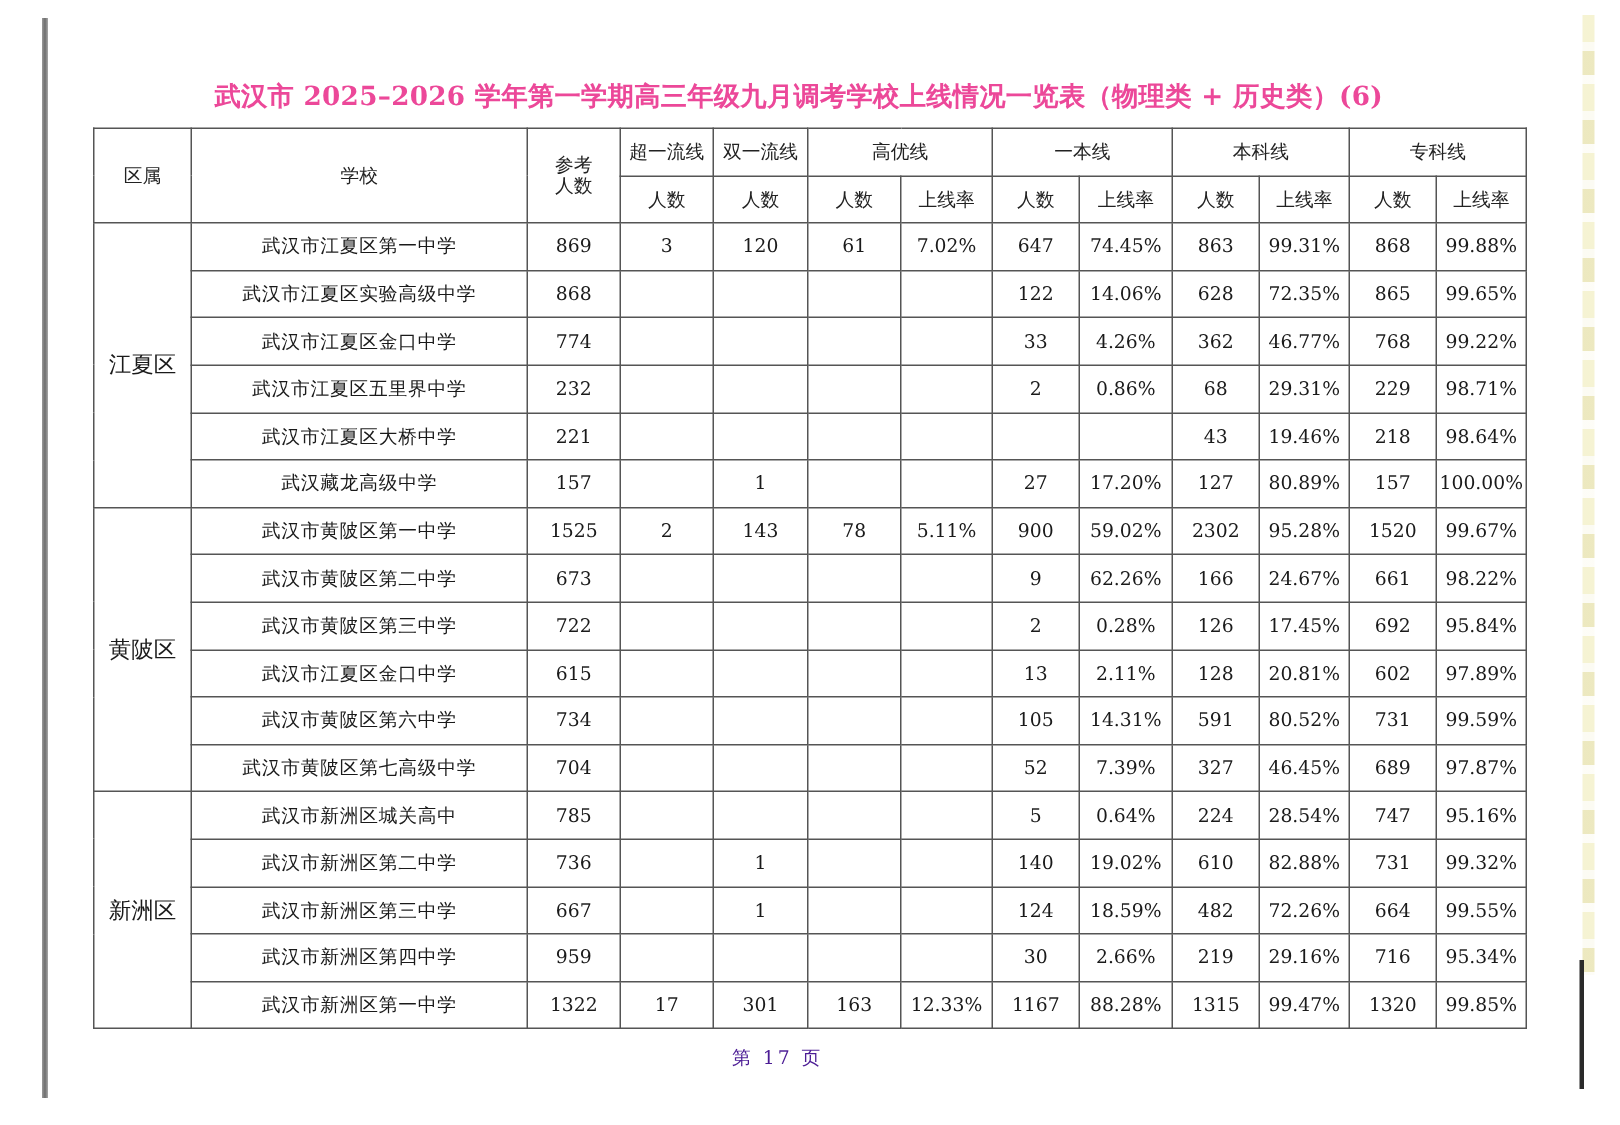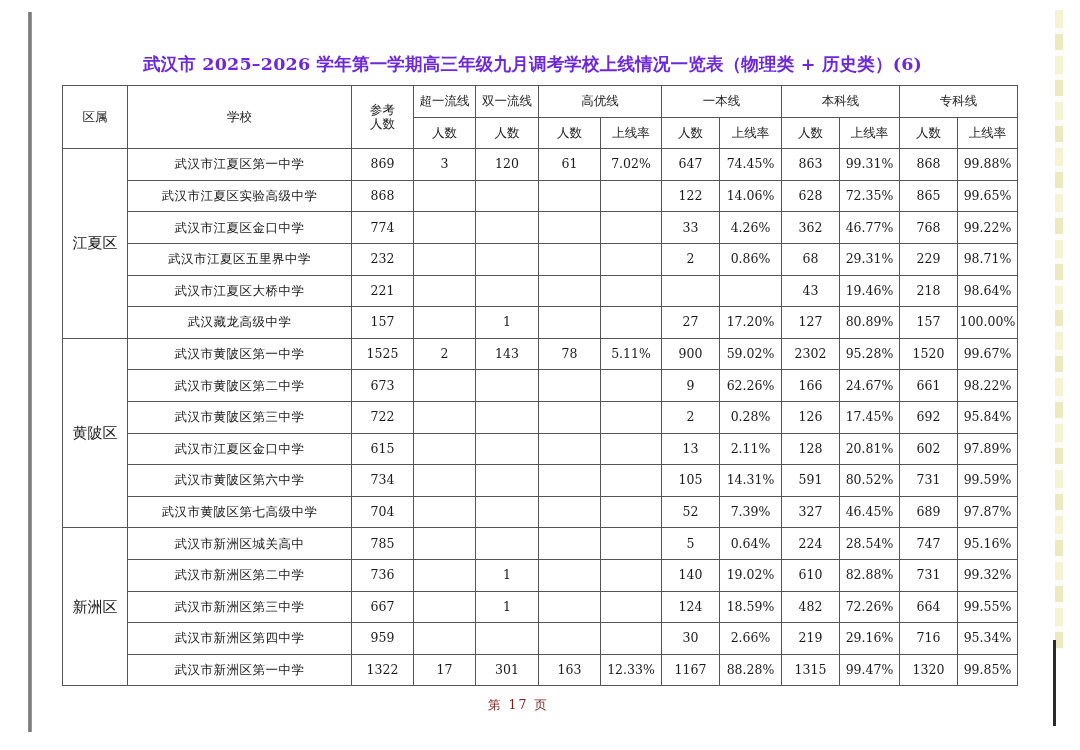--- a/index.html
+++ b/index.html
@@ -14,35 +14,35 @@
   .edge-strip {
     position:absolute; left:1055px; top:10px; width:8px; height:640px;
     background:repeating-linear-gradient(180deg,#f3f0c8 0 18px,#fbfaf0 18px 24px,#e8e3b0 24px 40px,#fdfcf5 40px 46px);
     opacity:.8;
   }
   .edge-bar {
     position:absolute; left:1053px; top:640px; width:3px; height:86px; background:#2a2a2a;
   }
   .title {
     position:absolute; left:60px; top:52px; width:945px; text-align:center;
-    font-size:17.5px; font-weight:bold; letter-spacing:0.2px; color:#6d28d9;
+    font-size:17.5px; font-weight:bold; letter-spacing:0.2px; color:#ec4899;
   }
   table.results {
     position:absolute; left:62px; top:85px; border-collapse:collapse;
     font-size:12.5px; table-layout:fixed;
   }
   table.results td, table.results th {
     border:1px solid #555; text-align:center; padding:0; font-weight:normal;
     height:30.6px; line-height:14px;
   }
   table.results th { font-size:12.5px; color:#222; }
   td.school { text-align:left; padding-left:12px; letter-spacing:0.5px; }
   td.district { font-size:15px; }
   .page-num {
-    position:absolute; left:488px; top:697px; font-size:12.5px; color:#7f1d1d; letter-spacing:2px;
+    position:absolute; left:488px; top:697px; font-size:12.5px; color:#4c1d95; letter-spacing:2px;
   }
 </style>
 </head>
 <body>
 
 <div class="margin-line"></div>
 <div class="edge-strip"></div>
 <div class="edge-bar"></div>
 
 <div class="title">武汉市 2025–2026 学年第一学期高三年级九月调考学校上线情况一览表（物理类 + 历史类）(6)</div>

